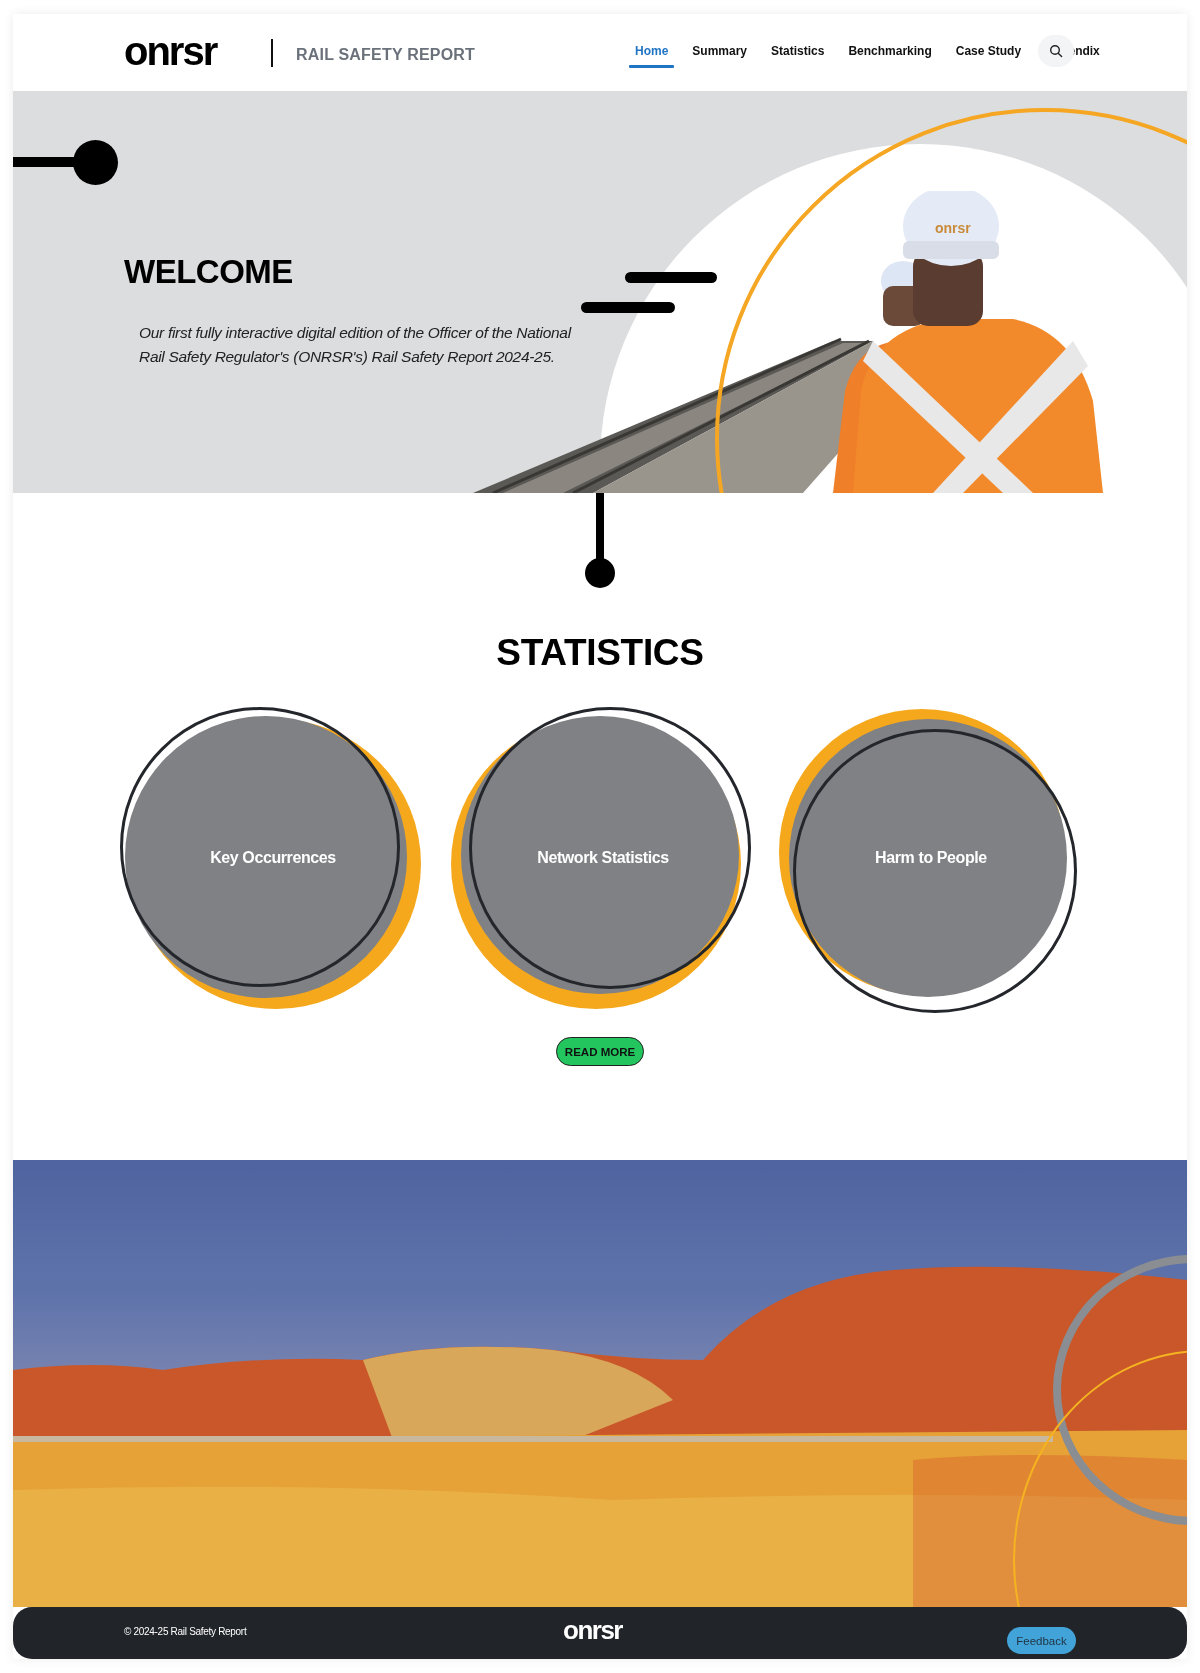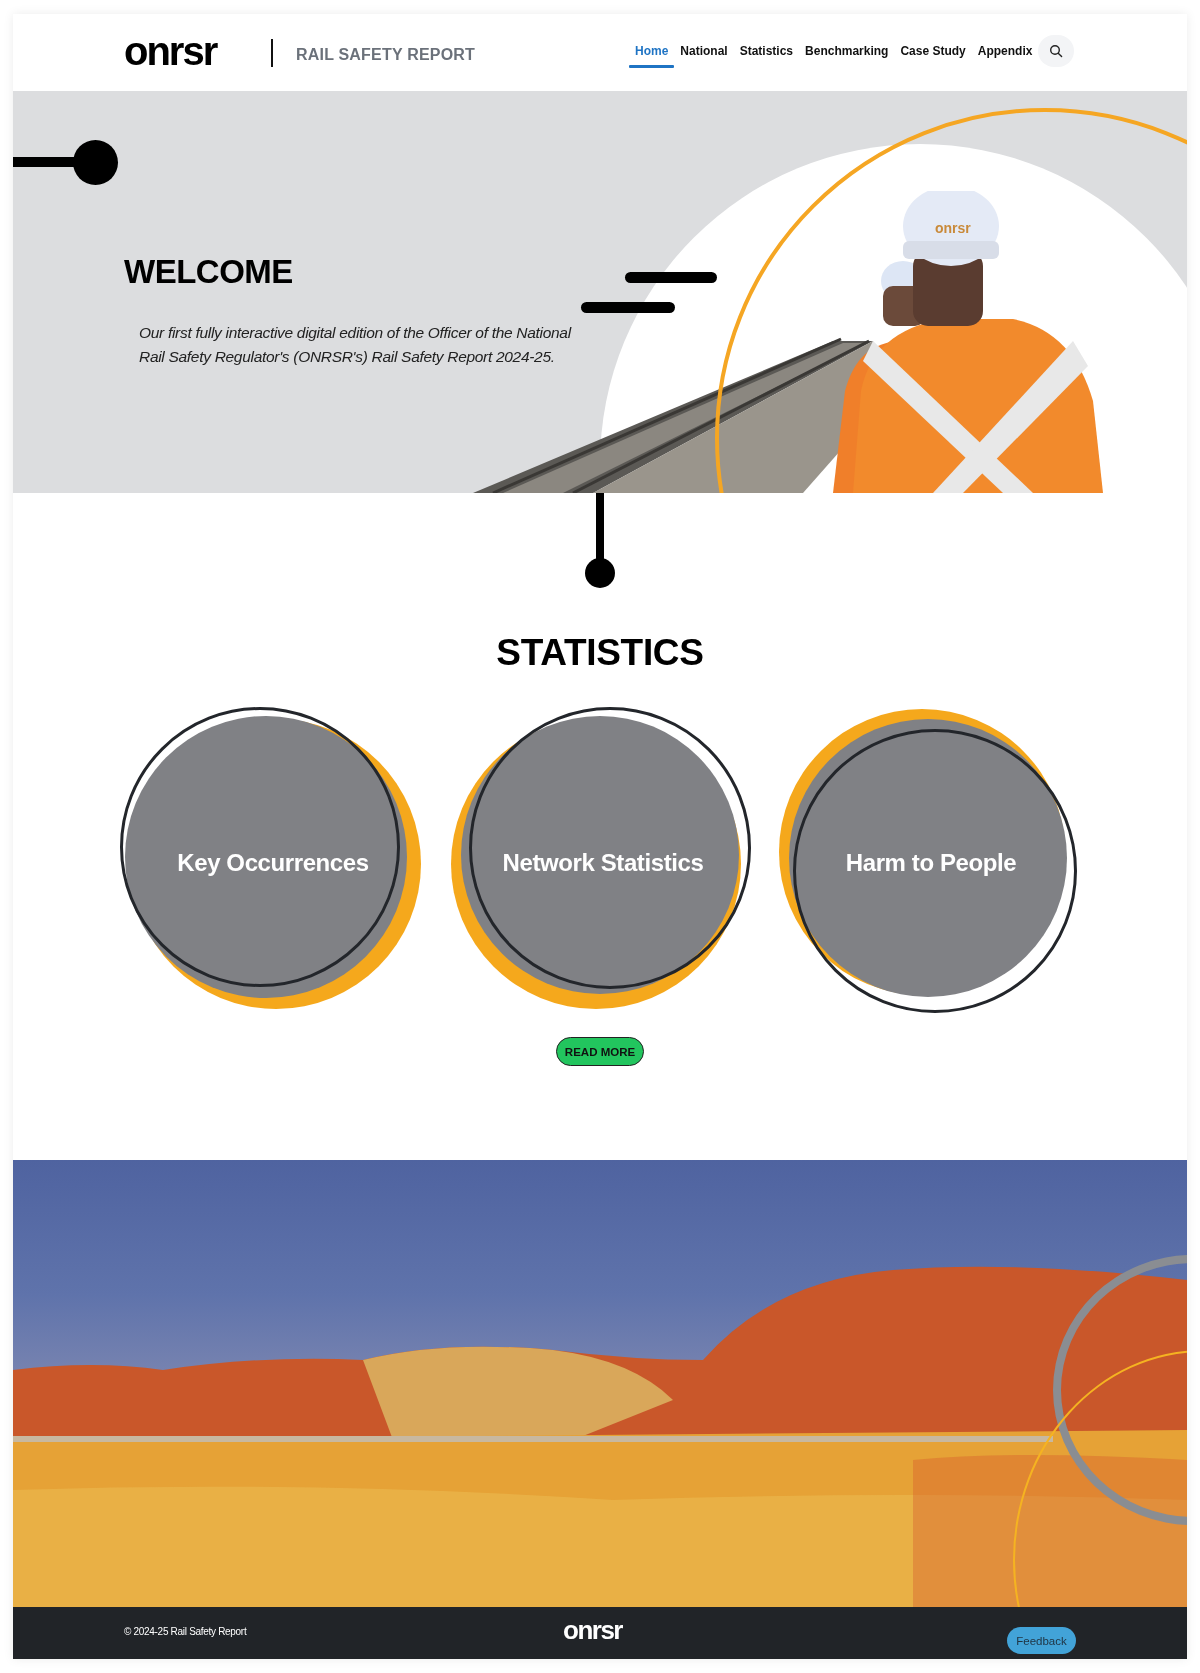--- a/index.html
+++ b/index.html
@@ -7,21 +7,21 @@
   body { font-family: "Liberation Sans", sans-serif; color: #111; position: relative; }
   .card {
     position: absolute; left: 13px; top: 14px; width: 1174px; height: 1645px;
     background: #fff; box-shadow: 0 0 10px rgba(0,0,0,0.08); overflow: hidden;
   }
   
   .header { position: absolute; left: 0; top: 0; width: 1174px; height: 77px; background: #fff; }
   .logo { position: absolute; left: 111px; top: 17px; font-family: "Liberation Sans", sans-serif; font-weight: 900; font-size: 40px; letter-spacing: -2px; color: #000; line-height: 1; }
   .logo-sep { position: absolute; left: 258px; top: 25px; width: 2px; height: 28px; background: #111; }
   .subtitle { position: absolute; left: 283px; top: 32px; font-size: 16px; font-weight: 700; color: #6b717a; letter-spacing: 0.2px; }
-  .nav { position: absolute; left: 616px; top: 30px; display: flex; gap: 0; }
+  .nav { position: absolute; left: 616px; top: 30px; display: flex; gap: 12px; }
   .nav-item { font-size: 12px; font-weight: 700; color: #111; padding: 0 6px; height: 34px; position: relative; cursor: pointer; white-space: nowrap; }
   .nav-item.active { color: #1f74c4; }
   .nav-item.active::after { content: ""; position: absolute; left: 0; right: 0; top: 21px; height: 3px; background: #1f74c4; border-radius: 1px; }
   .search-btn { position: absolute; left: 1025px; top: 21px; width: 36px; height: 32px; border-radius: 16px; background: #f3f4f6; display: flex; align-items: center; justify-content: center; cursor: pointer; }
   
   .hero { position: absolute; left: 0; top: 77px; width: 1174px; height: 402px; background: #dcdddf; overflow: hidden; }
   .hero-arch { position: absolute; left: 587px; top: 53px; width: 640px; height: 700px; border-radius: 320px 320px 0 0; background: #fff; }
   .hero-ring { position: absolute; left: 702px; top: 17px; width: 660px; height: 660px; border-radius: 50%; border: 4px solid #f5a623; }
   .hero-line-left { position: absolute; left: 0; top: 66px; width: 70px; height: 10px; background: #000; }
   .hero-dot-left { position: absolute; left: 60px; top: 49px; width: 45px; height: 45px; border-radius: 50%; background: #000; }
@@ -30,47 +30,47 @@
   .hero-title { position: absolute; left: 111px; top: 162px; font-size: 33px; font-weight: 900; letter-spacing: -0.5px; color: #000; }
   .hero-text { position: absolute; left: 111px; top: 230px; width: 440px; font-size: 15.5px; font-style: italic; line-height: 24px; color: #222; letter-spacing: -0.3px; margin-left: 15px; }
   .hero-photo { position: absolute; left: 460px; top: 100px; width: 670px; height: 302px; }
   
   .v-line { position: absolute; left: 583px; top: 479px; width: 8px; height: 70px; background: #000; }
   .v-dot { position: absolute; left: 572px; top: 544px; width: 30px; height: 30px; border-radius: 50%; background: #000; }
   .section-title { position: absolute; left: 0; width: 1174px; top: 618px; text-align: center; font-size: 37px; font-weight: 900; letter-spacing: -0.3px; color: #000; }
   
   .stat { position: absolute; width: 300px; height: 300px; cursor: pointer; }
   .stat .c { position: absolute; border-radius: 50%; }
-  .stat-label { position: absolute; left: 0; right: 0; top: 138px; text-align: center; color: #fff; font-weight: 700; font-size: 24px; letter-spacing: -0.4px; }
+  .stat-label { position: absolute; left: 0; right: 0; top: 138px; text-align: center; color: #fff; font-weight: 700; font-size: 16px; letter-spacing: -0.4px; }
   .read-more { position: absolute; left: 543px; top: 1023px; width: 88px; height: 29px; border: 1.5px solid #222; border-radius: 15px; background: #22c55e; font-size: 11.5px; font-weight: 700; color: #111; display: flex; align-items: center; justify-content: center; cursor: pointer; }
   
   .landscape { position: absolute; left: 0; top: 1146px; width: 1174px; height: 447px; overflow: hidden;
     background: linear-gradient(180deg, #4f63a0 0%, #5f73ab 30%, #7783b0 48%, #c8602c 55%, #d85d22 65%, #e0892c 75%, #eaa53a 85%, #e69a30 100%); }
   .ls-hills { position: absolute; left: 0; top: 0; width: 1174px; height: 447px; }
   .ls-ring1 { position: absolute; left: 1040px; top: 95px; width: 280px; height: 270px; border-radius: 50%; border: 8px solid #8a8d92; }
   .ls-ring2 { position: absolute; left: 1000px; top: 190px; width: 380px; height: 420px; border-radius: 50%; border: 2px solid #f5b321; }
   
-  .footer { position: absolute; left: 0; top: 1593px; width: 1174px; height: 52px; background: #212428; }
+  .footer { position: absolute; left: 0; top: 1593px; width: 1174px; height: 52px; background: #212428; border-radius: 19px; }
   .copyright { position: absolute; left: 111px; top: 19px; font-size: 10px; color: #fff; letter-spacing: -0.3px; }
   .footer-logo { position: absolute; left: 550px; top: 10px; font-weight: 900; font-size: 26px; letter-spacing: -1.5px; color: #fff; line-height: 1; }
   .feedback { position: absolute; left: 994px; top: 20px; width: 69px; height: 27px; border-radius: 14px; background: #42a3d8; color: #1f3342; font-size: 11.5px; display: flex; align-items: center; justify-content: center; cursor: pointer; }
 </style>
 </head>
 <body>
 
 <div class="card">
 
   <div class="header">
     <div class="logo">onrsr</div>
     <div class="logo-sep"></div>
     <div class="subtitle">RAIL SAFETY REPORT</div>
 
     <nav class="nav">
       <div class="nav-item active">Home</div>
-      <div class="nav-item">National</div>
+      <div class="nav-item">Summary</div>
       <div class="nav-item">Statistics</div>
       <div class="nav-item">Benchmarking</div>
       <div class="nav-item">Case Study</div>
       <div class="nav-item">Appendix</div>
     </nav>
 
     <div class="search-btn">
       <svg width="14" height="14" viewBox="0 0 14 14">
         <circle cx="6" cy="6" r="4.3" fill="none" stroke="#222" stroke-width="1.4"></circle>
         <line x1="9.2" y1="9.2" x2="12.6" y2="12.6" stroke="#222" stroke-width="1.4" stroke-linecap="round"></line>

